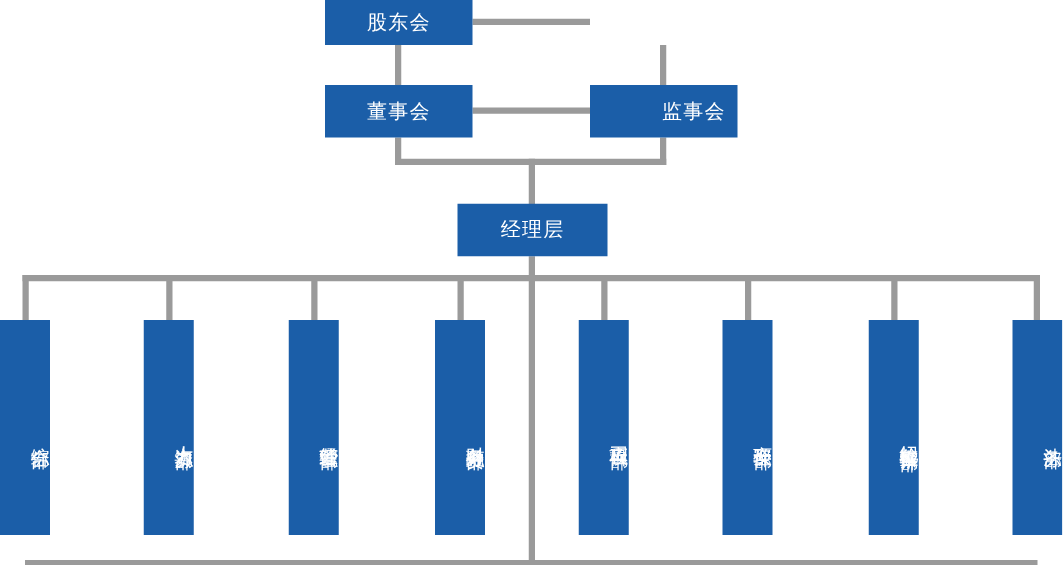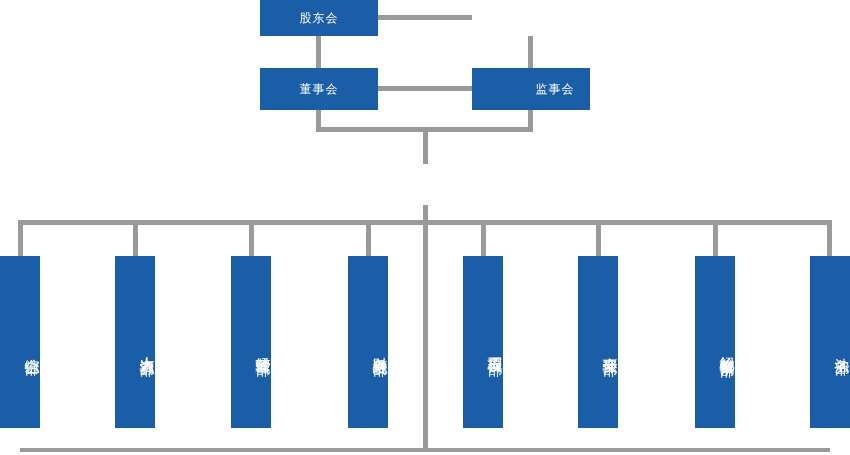--- a/index.html
+++ b/index.html
@@ -31,21 +31,21 @@
     background: #1b5ea8;
     color: #ffffff;
     display: flex;
     align-items: center;
     justify-content: center;
     box-sizing: border-box;
   }
 
   
   .node.horiz {
-    font-size: 12px;
+    font-size: 16px;
     letter-spacing: 1px;
     line-height: 1;
     white-space: nowrap;
   }
 
   
   .node.vert {
     writing-mode: vertical-rl;
     text-orientation: upright;
     align-items: flex-start;
@@ -103,20 +103,23 @@
 
 
   <div class="node horiz" style="left:260px; top:68px; width:118px; height:42px;">
     <span class="label">董事会</span>
   </div>
 
   <div class="node horiz" style="left:472px; top:68px; width:118px; height:42px;padding-left:48px;">
     <span class="label">监事会</span>
   </div>
 
+  <div class="node horiz" style="left:366px; top:163px; width:120px; height:42px;">
+    <span class="label">经理层</span>
+  </div>
 
   <div class="node vert" style="left:0px; top:256px; width:40px; height:172px;">
     <span class="label">综合部</span>
   </div>
 
   <div class="node vert" style="left:115px; top:256px; width:40px; height:172px;">
     <span class="label">人力资源部</span>
   </div>
 
   <div class="node vert" style="left:231px; top:256px; width:40px; height:172px;">

